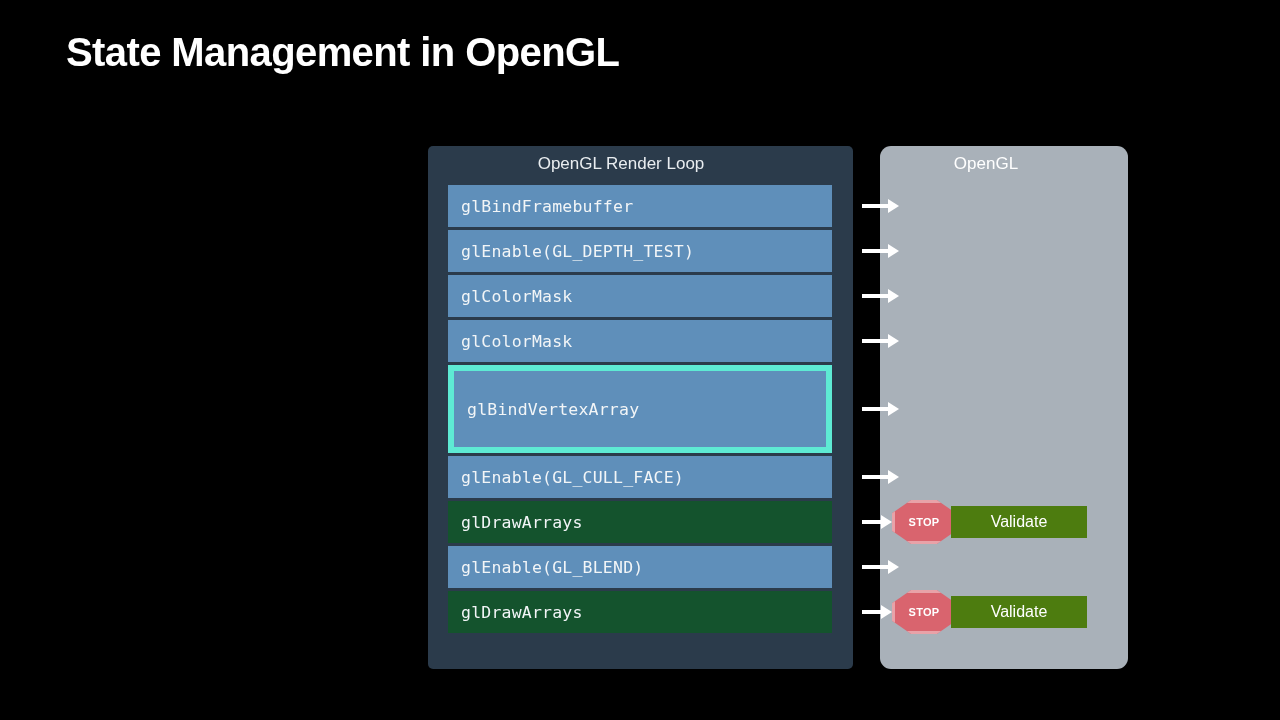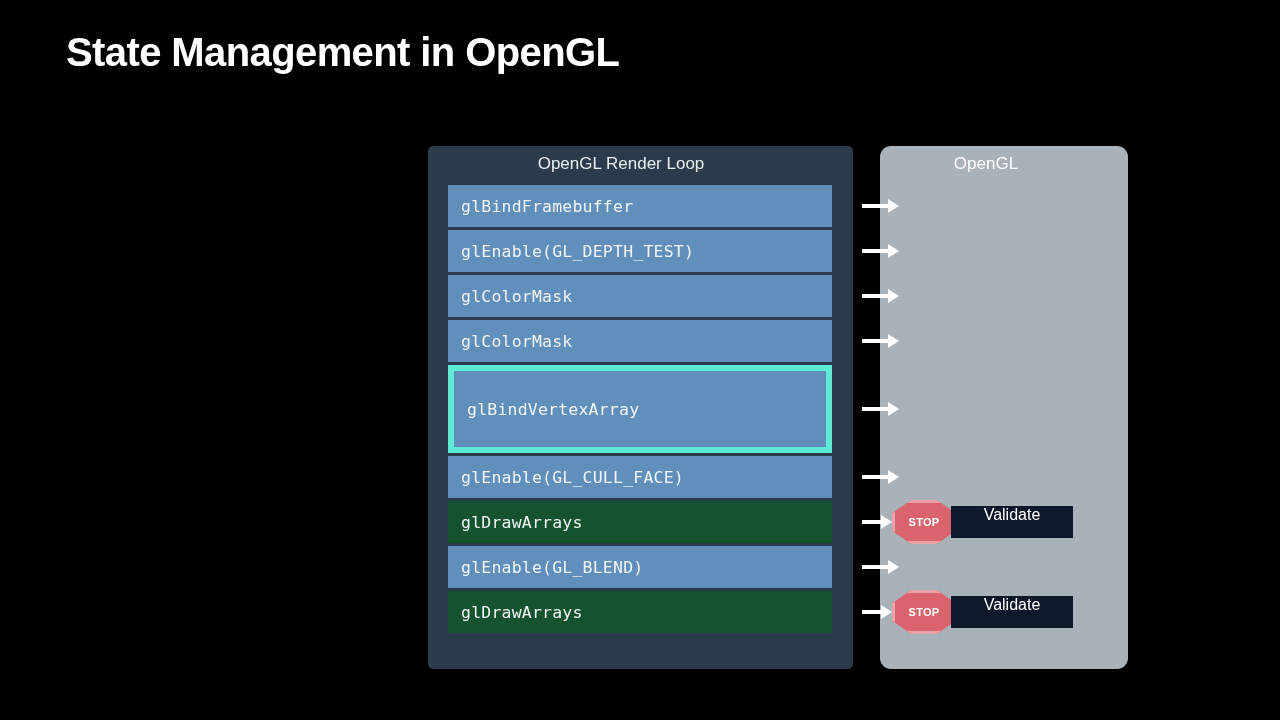--- a/index.html
+++ b/index.html
@@ -136,25 +136,25 @@
     justify-content: center;
     font-size: 11px;
     font-weight: bold;
     color: #ffffff;
     letter-spacing: 0.3px;
   }
 
   
   .validate-badge {
     position: absolute;
-    width: 122px;
+    width: 136px;
     height: 32px;
-    background: #0f172a;
+    background: #4d7c0f;
     display: flex;
-    align-items: flex-start;
+    align-items: center;
     justify-content: center;
     font-size: 16px;
     color: #ffffff;
   }
 </style>
 </head>
 <body>
 
 <div id="slide-title">State Management in OpenGL</div>
 

